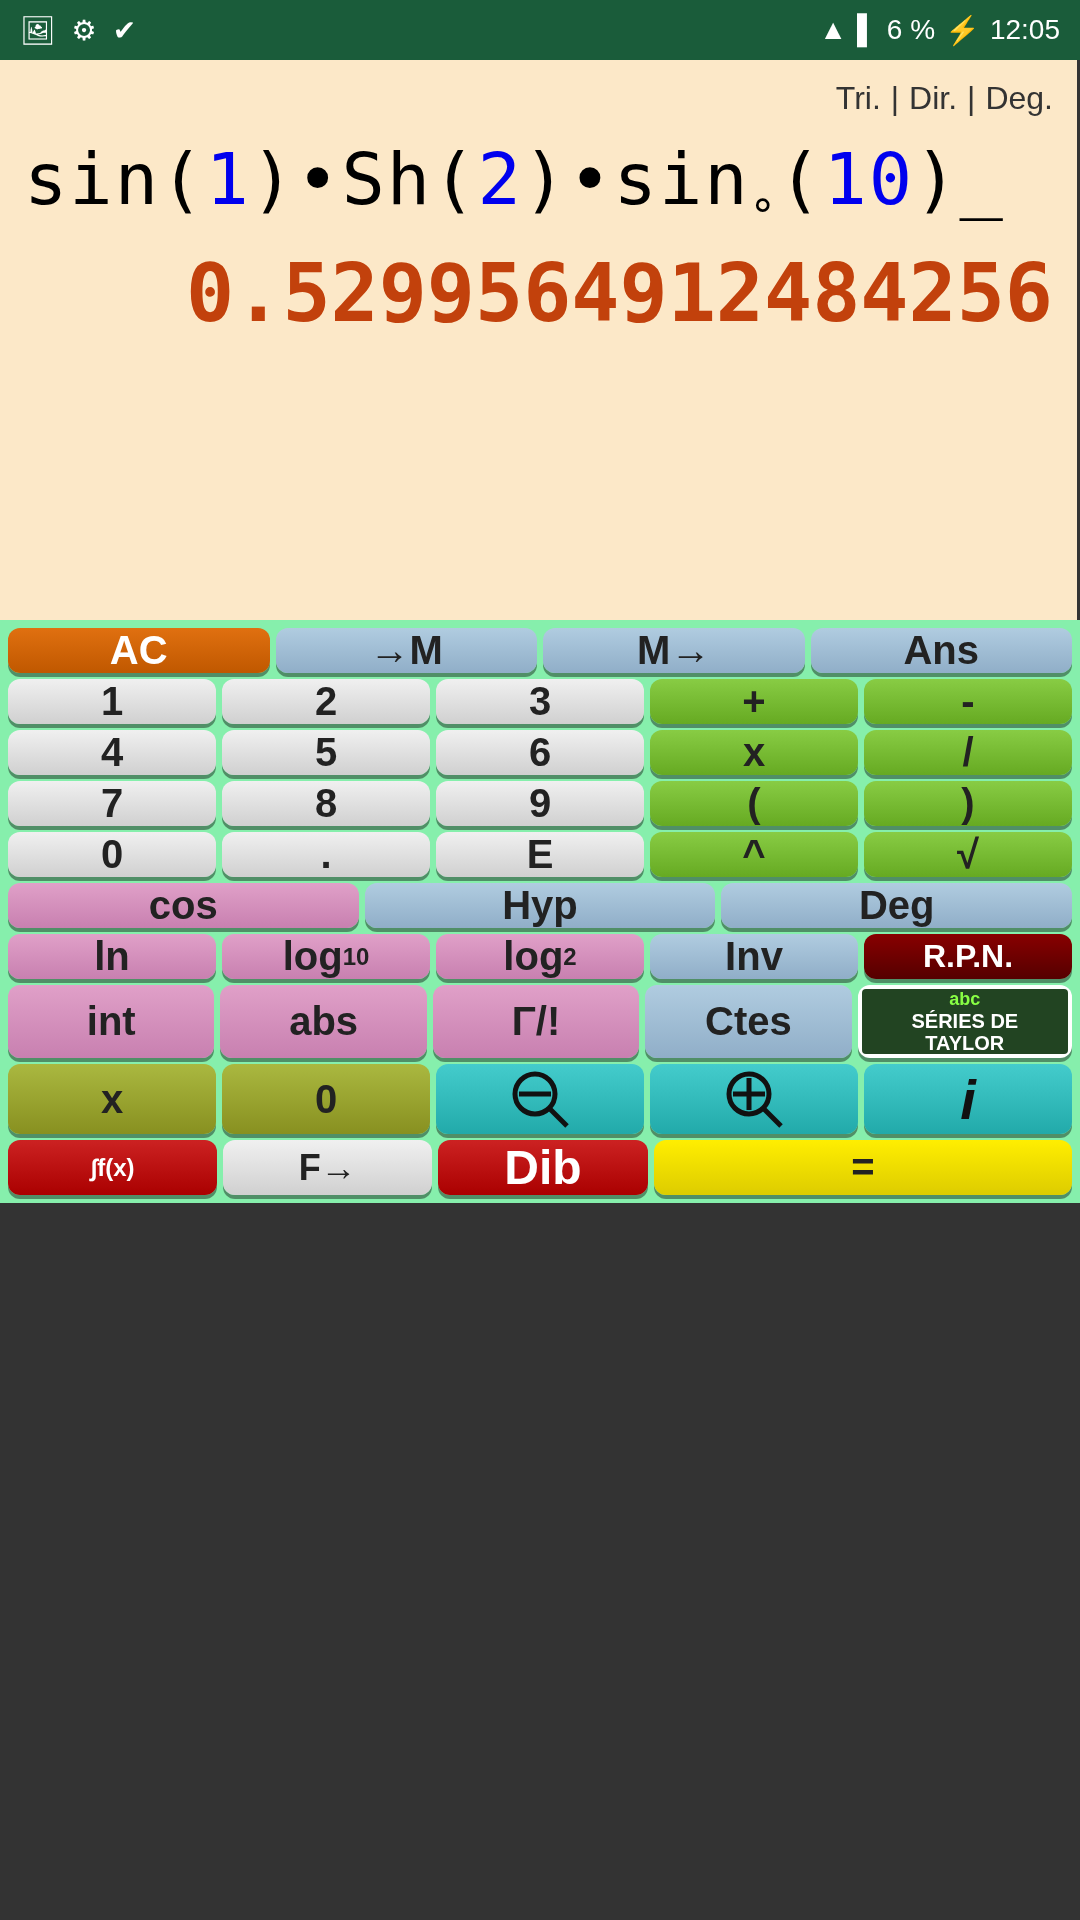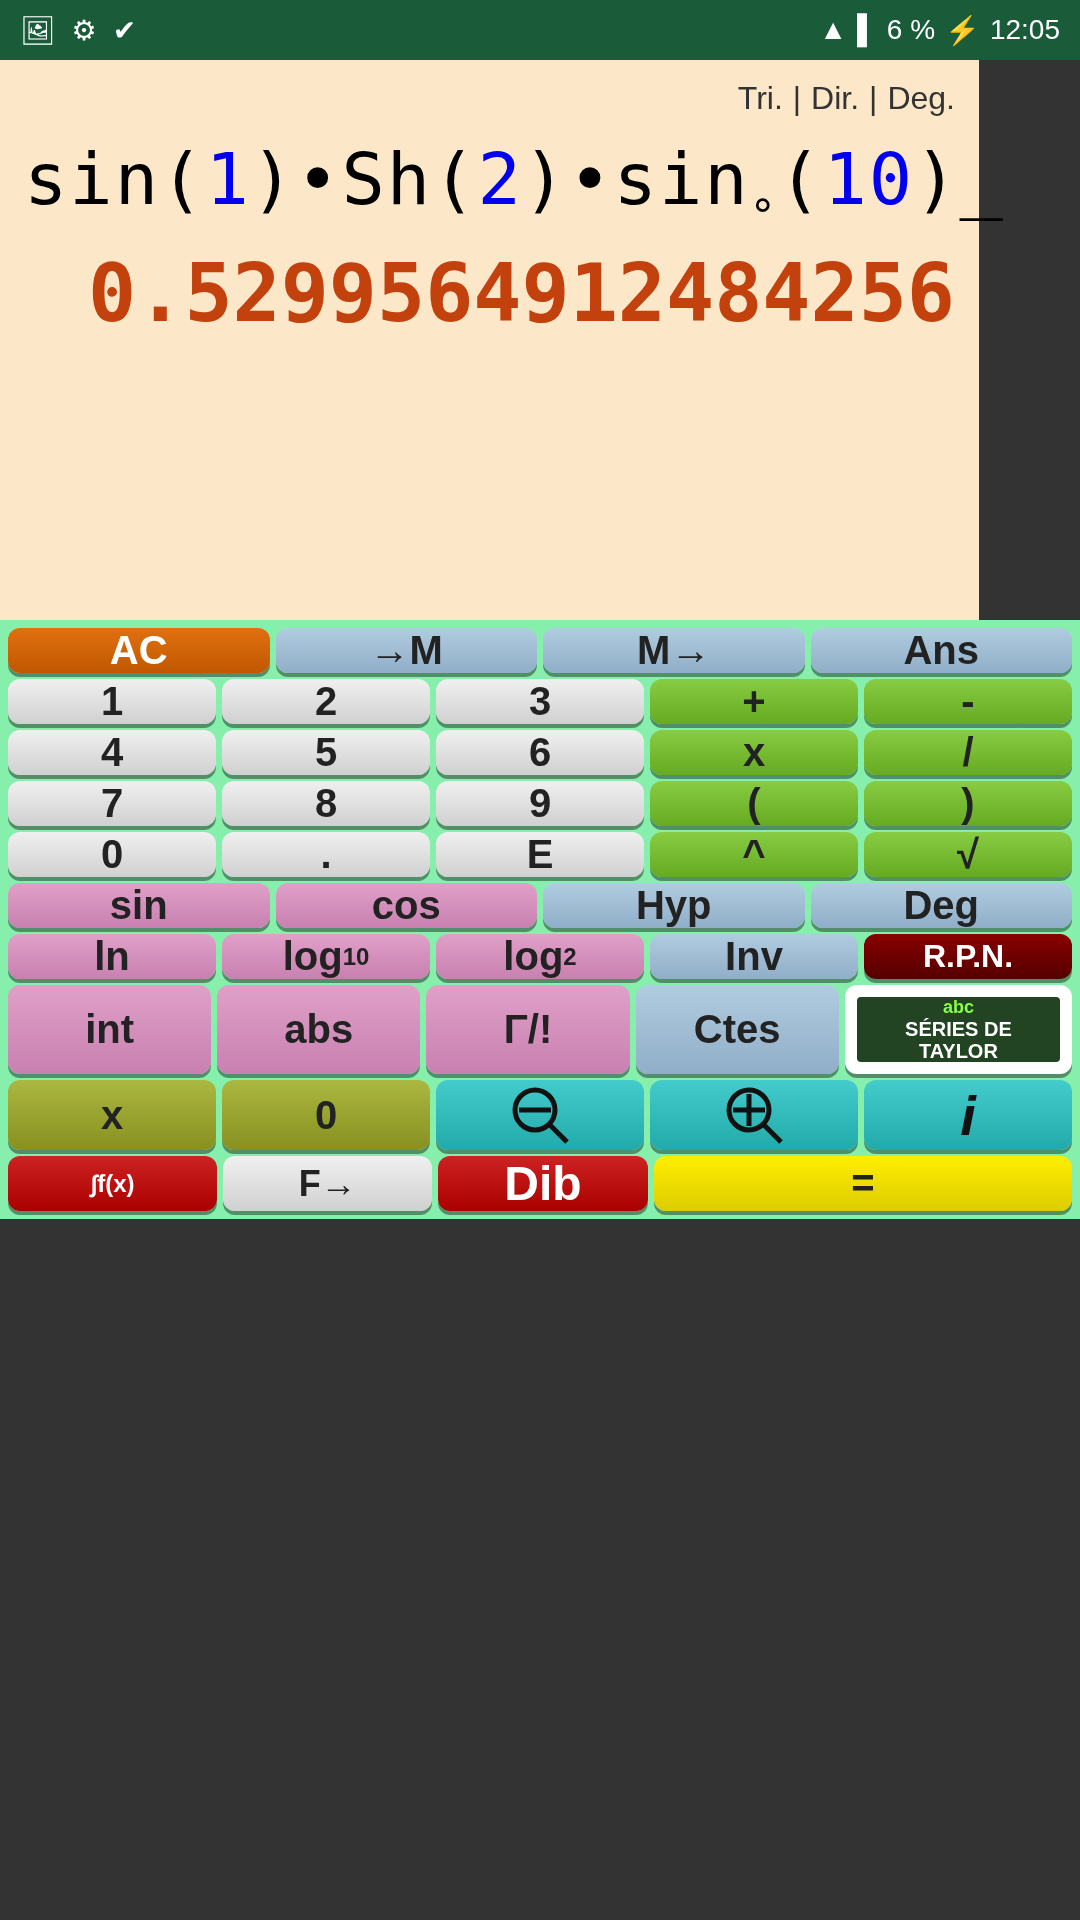--- a/index.html
+++ b/index.html
@@ -21,21 +21,21 @@
       justify-content: space-between;
       padding: 0 20px;
       color: white;
       font-size: 28px;
     }
     .status-left { display: flex; gap: 16px; align-items: center; }
     .status-right { display: flex; align-items: center; gap: 10px; }
 
     
     #display {
-      width: 979px;
+      width: 1077px;
       height: 560px;
       background: #fce8c8;
       padding: 20px 24px 10px 24px;
       display: flex;
       flex-direction: column;
     }
     #display-tabs {
       display: flex;
       justify-content: flex-end;
       font-size: 32px;
@@ -128,21 +128,21 @@
     .key-yellow {
       background: linear-gradient(to bottom, #ffee00, #ddcc00);
       color: #222;
     }
     .key-olive {
       background: linear-gradient(to bottom, #aab840, #889020);
       color: #222;
     }
     .key-series {
       background: #fff;
-      padding: 12px;
+      padding: 4px;
       overflow: hidden;
     }
     .key-series-inner {
       width: 100%;
       height: 100%;
       background: #224422;
       display: flex;
       align-items: center;
       justify-content: center;
       color: white;
@@ -236,21 +236,20 @@
 
   <div class="key-row">
     <button class="key key-white">0</button>
     <button class="key key-white">.</button>
     <button class="key key-white">E</button>
     <button class="key key-green">^</button>
     <button class="key key-green">√</button>
   </div>
 
   <div class="key-row">
-    <button class="key key-pink">sin</button>
     <button class="key key-pink">cos</button>
     <button class="key key-blue-light">Hyp</button>
     <button class="key key-blue-light">Deg</button>
   </div>
 
   <div class="key-row">
     <button class="key key-pink">ln</button>
     <button class="key key-pink">log<span class="sub-script">10</span></button>
     <button class="key key-pink">log<span class="sub-script">2</span></button>
     <button class="key key-blue-light">Inv</button>

